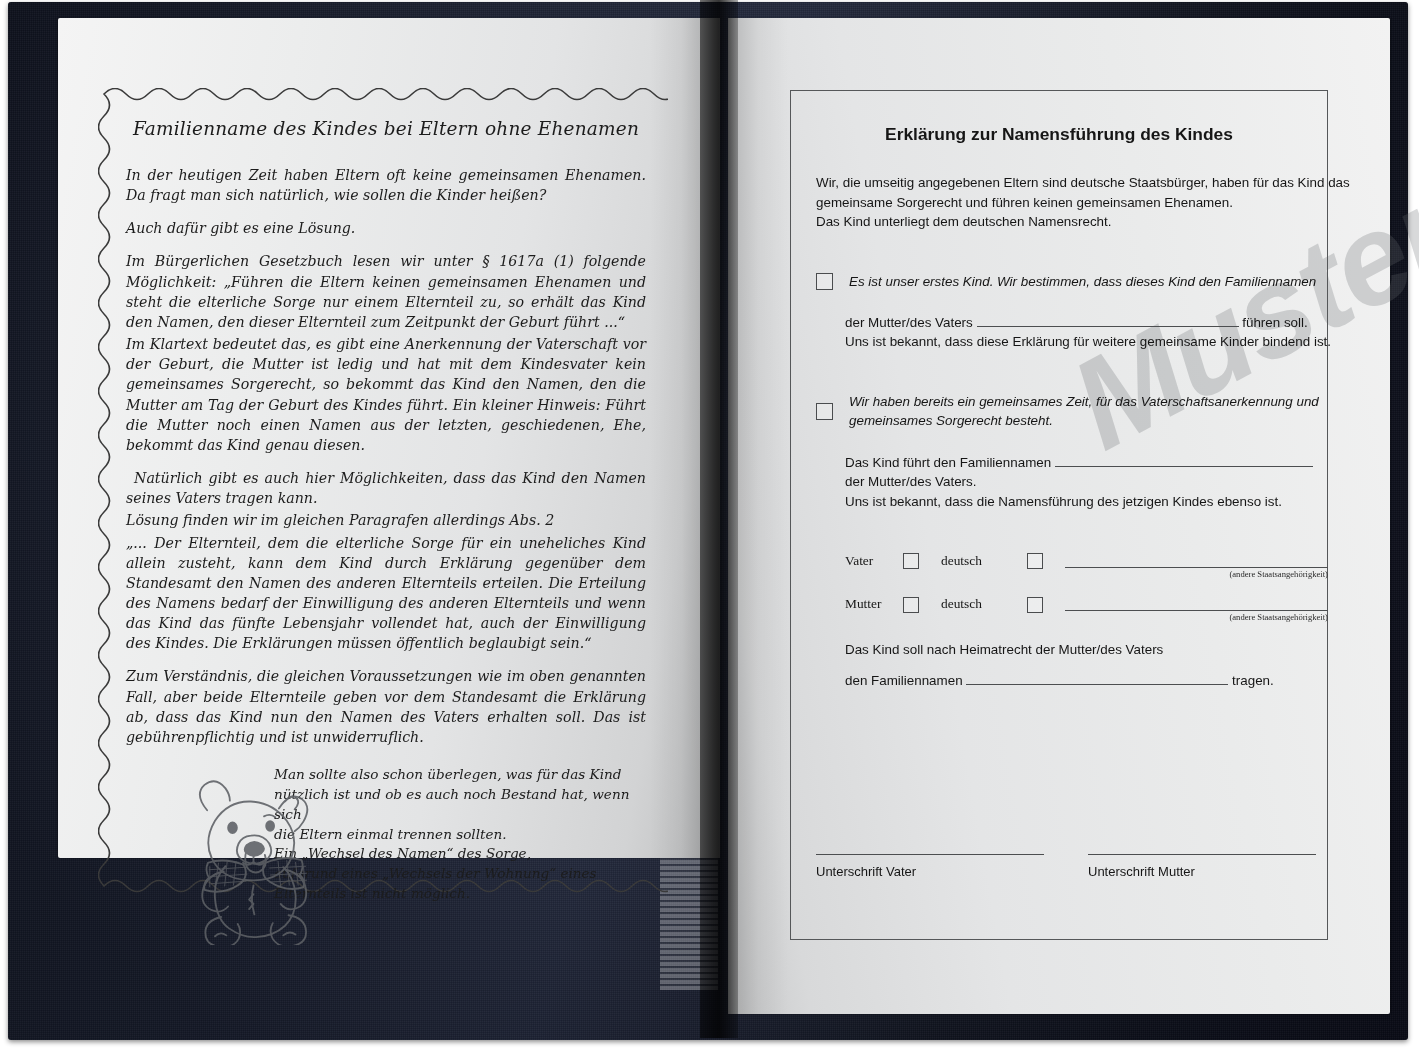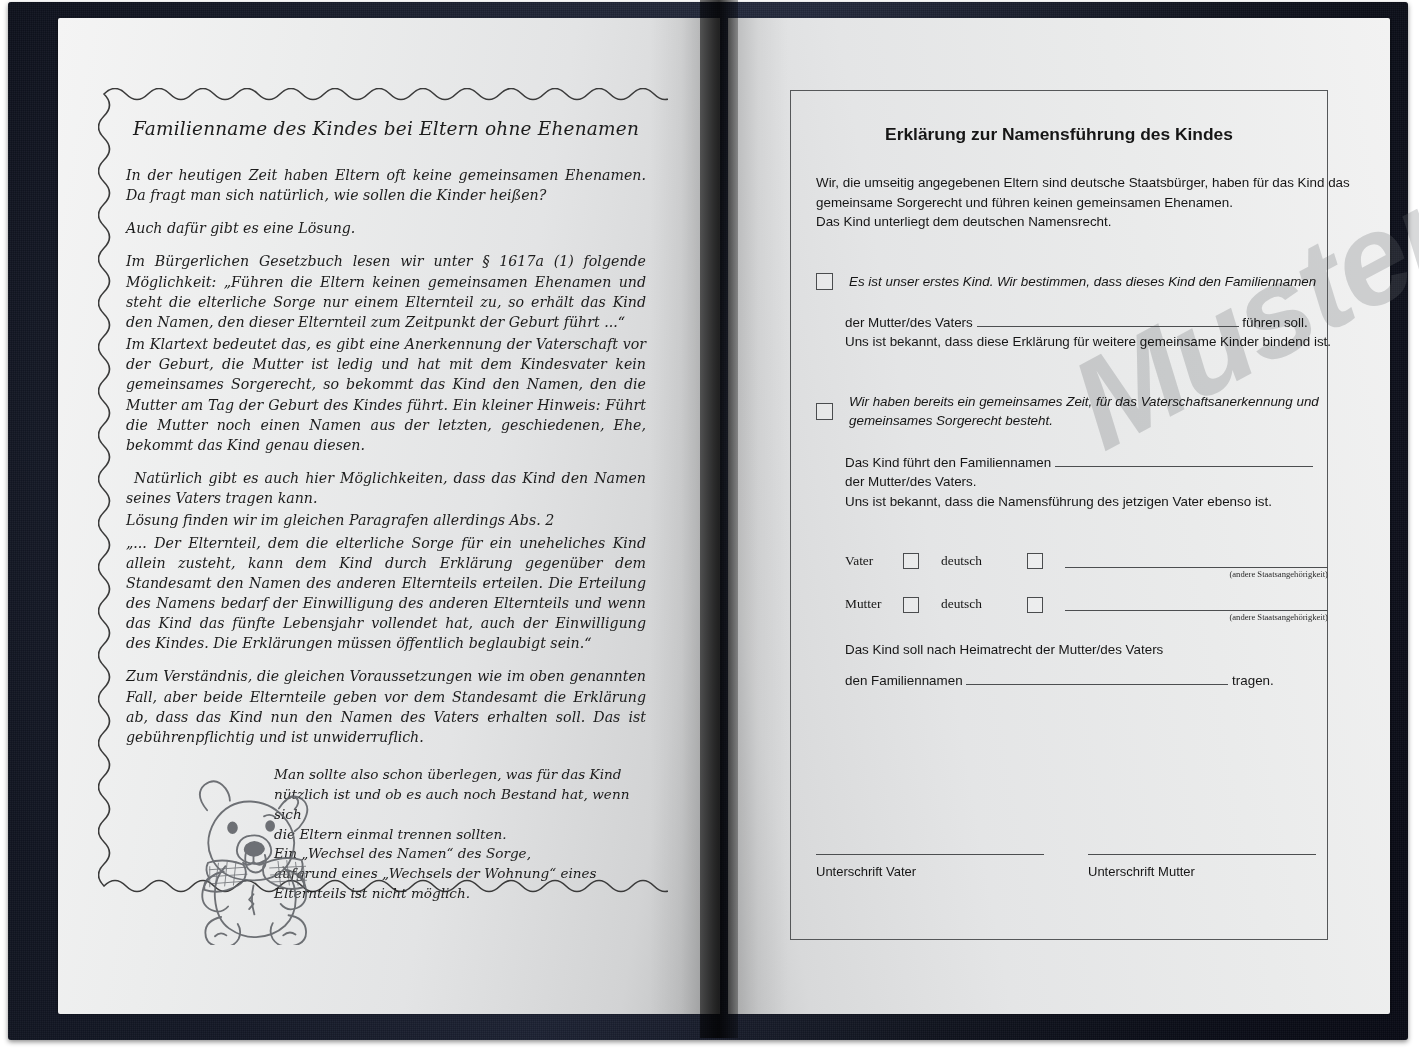--- a/index.html
+++ b/index.html
@@ -49,21 +49,21 @@
 
   
   .page {
     position: absolute;
     background: #e8e9e9;
   }
 
   
   .page-left {
     left: 58px; top: 18px;
-    width: 662px; height: 996px;
+    width: 662px; height: 840px;
     background:
       linear-gradient(100deg, #f4f4f4 0%, #eceded 30%, #e3e4e5 62%, #d2d3d4 88%, #bcbdbe 100%);
     border-top-left-radius: 2px;
     border-bottom-left-radius: 2px;
     box-shadow: -1px 0 2px rgba(0,0,0,0.25);
   }
   
   .page-left-curl {
     position: absolute;
     right: 0; top: 0;
@@ -393,21 +393,21 @@
             <div>Wir haben bereits ein gemeinsames Zeit, für das Vaterschaftsanerkennung und</div>
             <div>gemeinsames Sorgerecht besteht.</div>
           </div>
         </div>
         <div class="sub">
           <div>
             <span>Das Kind führt den Familiennamen</span>
             <span class="fillline" style="width:258px"></span>
           </div>
           <div>der Mutter/des Vaters.</div>
-          <div>Uns ist bekannt, dass die Namensführung des jetzigen Vater ebenso ist.</div>
+          <div>Uns ist bekannt, dass die Namensführung des jetzigen Kindes ebenso ist.</div>
         </div>
       </div>
 
       <div class="sect">
 
         <div class="natrow">
           <div class="who">Vater</div>
           <div class="chk sm"></div>
           <div class="gap1"></div>
           <div class="deutsch">deutsch</div>

